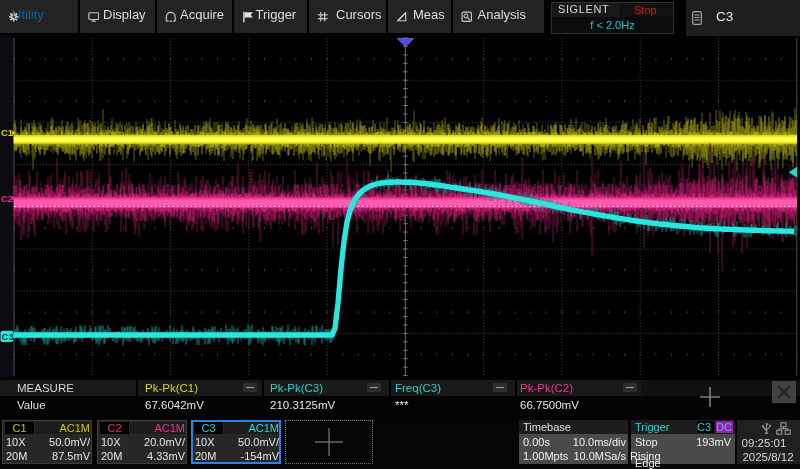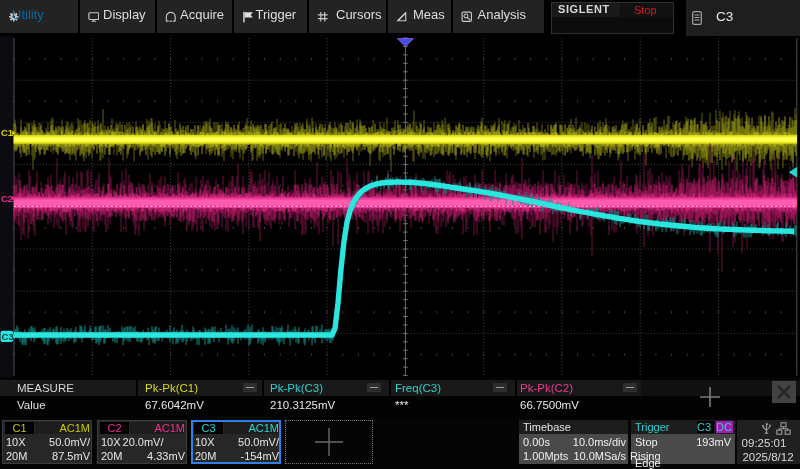--- a/index.html
+++ b/index.html
@@ -47,22 +47,23 @@
     <div style="position:absolute;left:453px;top:0;width:91px;height:33px;background:#232323"></div>
     <svg width="11.5" height="11.5" viewBox="0 0 13 13" style="position:absolute;left:461px;top:11px">
       <rect x="1.2" y="1.2" width="10.6" height="10.6" rx="1.5" fill="none" stroke="#c8c8c8" stroke-width="1.3"></rect>
       <circle cx="5.6" cy="5.6" r="2.2" fill="none" stroke="#c8c8c8" stroke-width="1.2"></circle>
       <path d="M7.2 7.2l3 3" stroke="#c8c8c8" stroke-width="1.3"></path>
     </svg>
     <div style="position:absolute;left:477.5px;top:8px;font-size:13px;color:#dedede">Analysis</div>
     <div style="position:absolute;left:551px;top:1.5px;width:121px;height:30px;border:1px solid #303030;background:#0c0c0c">
       <div style="position:absolute;left:0;top:0;width:68px;height:14px;background:#191919"></div>
       <div style="position:absolute;left:69px;top:0;width:52px;height:14px;background:#111"></div>
-      <div style="position:absolute;left:6px;top:0.5px;font-size:11px;font-weight:bold;color:#d8d8d8;letter-spacing:0.6px">SIGLENT</div>
+      <div style="position:absolute;left:6px;top:0.5px;font-size:11px;font-weight:normal;color:#d8d8d8;letter-spacing:0.6px">SIGLENT</div>
       <div style="position:absolute;left:82px;top:1px;font-size:11px;color:#e01616">Stop</div>
+      <div style="position:absolute;left:0;top:16px;width:121px;height:13px;text-align:center;font-size:11px;color:#1ac8c8">f &lt; 2.0Hz</div>
     </div>
     <div style="position:absolute;left:686px;top:0;width:114px;height:36px;background:#1e1e1e"></div>
     <svg width="10" height="14" viewBox="0 0 10 14" style="position:absolute;left:692px;top:11px">
       <rect x="0.7" y="0.7" width="8.6" height="12.6" rx="1.6" fill="none" stroke="#a8a8a8" stroke-width="1.2"></rect>
       <path d="M2.5 4h5M2.5 6.5h5M2.5 9h5" stroke="#a8a8a8" stroke-width="1"></path>
     </svg>
     <div style="position:absolute;left:716px;top:9px;font-size:13.5px;color:#e8e8e8">C3</div>
   </div>
 <svg width="800" height="341" viewBox="0 36 800 341" xmlns="http://www.w3.org/2000/svg" style="position:absolute;left:0;top:36px">
     <rect x="0" y="36" width="800" height="341" fill="#000"></rect>
@@ -136,21 +137,21 @@
     <div style="position:absolute;left:5px;top:2.5px;width:29px;height:12px;background:#000;text-align:center;color:#c9c900">C1</div>
     <div style="position:absolute;left:35px;top:2.5px;width:55px;height:12px;background:#1d1d1d;text-align:right;color:#c9c900">AC1M</div>
     <div style="position:absolute;left:6px;top:16.5px;color:#e6e6e6">10X</div>
     <div style="position:absolute;left:6px;top:16.5px;width:84px;text-align:right;color:#e6e6e6">50.0mV/</div>
     <div style="position:absolute;left:6px;top:30.5px;color:#e6e6e6">20M</div>
     <div style="position:absolute;left:6px;top:30.5px;width:84px;text-align:right;color:#e6e6e6">87.5mV</div>
     <div style="position:absolute;left:97px;top:0.5px;width:90px;height:44px;background:#272727;border:1px solid #3c3c3c;box-sizing:border-box"></div>
     <div style="position:absolute;left:100px;top:2.5px;width:29px;height:12px;background:#000;text-align:center;color:#ee2e91">C2</div>
     <div style="position:absolute;left:130px;top:2.5px;width:55px;height:12px;background:#1d1d1d;text-align:right;color:#ee2e91">AC1M</div>
     <div style="position:absolute;left:101px;top:16.5px;color:#e6e6e6">10X</div>
-    <div style="position:absolute;left:101px;top:16.5px;width:84px;text-align:center;color:#e6e6e6">20.0mV/</div>
+    <div style="position:absolute;left:101px;top:16.5px;width:84px;text-align:right;color:#e6e6e6">20.0mV/</div>
     <div style="position:absolute;left:101px;top:30.5px;color:#e6e6e6">20M</div>
     <div style="position:absolute;left:101px;top:30.5px;width:84px;text-align:right;color:#e6e6e6">4.33mV</div>
     <div style="position:absolute;left:191px;top:0.5px;width:90px;height:44px;background:#272727;border:2px solid #2e7fe8;box-sizing:border-box"></div>
     <div style="position:absolute;left:194px;top:2.5px;width:29px;height:12px;background:#000;text-align:center;color:#2cd8d2">C3</div>
     <div style="position:absolute;left:224px;top:2.5px;width:55px;height:12px;background:#1d1d1d;text-align:right;color:#2cd8d2">AC1M</div>
     <div style="position:absolute;left:195px;top:16.5px;color:#e6e6e6">10X</div>
     <div style="position:absolute;left:195px;top:16.5px;width:84px;text-align:right;color:#e6e6e6">50.0mV/</div>
     <div style="position:absolute;left:195px;top:30.5px;color:#e6e6e6">20M</div>
     <div style="position:absolute;left:195px;top:30.5px;width:84px;text-align:right;color:#e6e6e6">-154mV</div>
     <div style="position:absolute;left:285px;top:1px;width:88px;height:44px;border:1px dotted #787878;box-sizing:border-box"></div>

